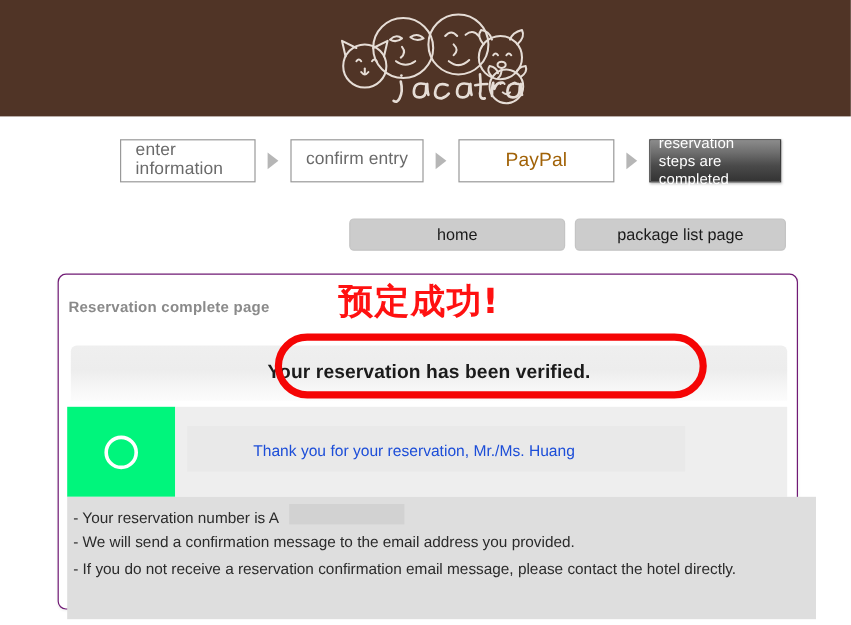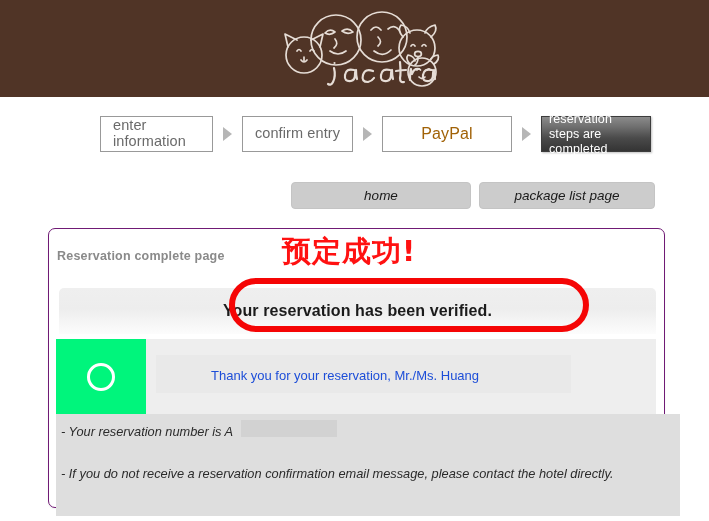--- a/index.html
+++ b/index.html
@@ -63,21 +63,21 @@
 
   
   .navbtns{position:absolute;left:291px;top:182px;display:flex;}
   .navbtn{
     box-sizing:border-box;
     height:27px;
     background:#cccccc;
     border:1px solid #c4c4c4;
     border-radius:4px;
     display:flex;align-items:center;justify-content:center;
-    font-size:13.5px;color:#1a1a1a;font-style:italic;
+    font-size:13.5px;color:#1a1a1a;
   }
   .navbtn.b1{width:180px;}
   .navbtn.b2{width:176px;margin-left:8px;}
 
   
   .card{
     position:absolute;left:48px;top:228px;width:617px;height:280px;
     box-sizing:border-box;
     background:#ffffff;
     border:1px solid #701a75;
@@ -136,21 +136,20 @@
   .thanks-text{
     position:absolute;left:65px;top:29px;
     font-size:13px;color:#1d4ed8;white-space:nowrap;text-align:center;
   }
 
   
   .notes{
     position:absolute;left:7px;top:185px;width:600px;height:78px;
     background:#dedede;
     padding:12px;
-    font-style:italic;
   }
   .note-line{
     position:absolute;left:5px;
     font-size:12.8px;color:#2b2b2b;white-space:nowrap;
   }
   .note-line.l1{top:10px;}
   .note-line.l2{top:30px;}
   .note-line.l3{top:52px;}
   .redact{
     position:absolute;left:185px;top:6px;width:96px;height:17px;
@@ -247,18 +246,19 @@
     </div>
 
     <div class="thanks-area">
       <div class="thanks-field"></div>
       <div class="thanks-text">Thank you for your reservation, Mr./Ms. Huang</div>
     </div>
 
     <div class="notes">
       <div class="note-line l1">- Your reservation number is A</div>
       <div class="redact"></div>
+      <div class="note-line l2">- We will send a confirmation message to the email address you provided.</div>
       <div class="note-line l3">- If you do not receive a reservation confirmation email message, please contact the hotel directly.</div>
     </div>
 
   </div>
 
 </div>
 
 </body></html>

